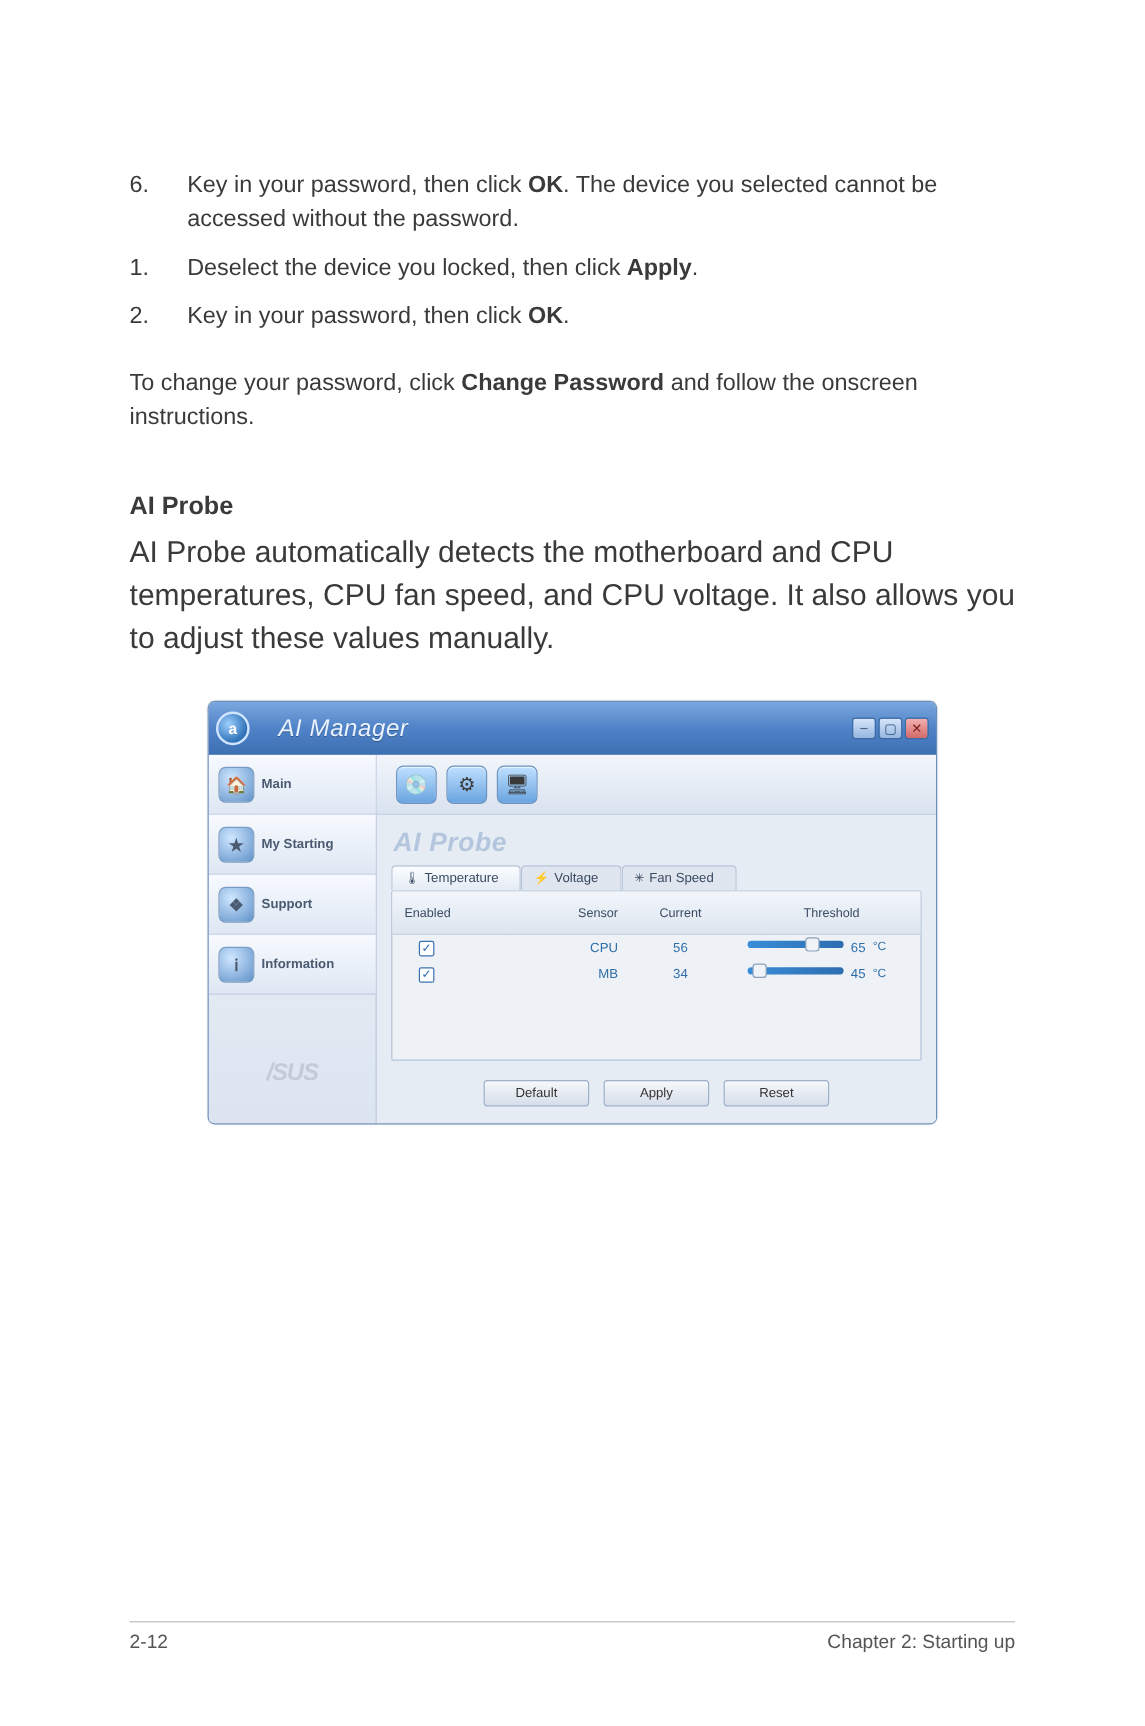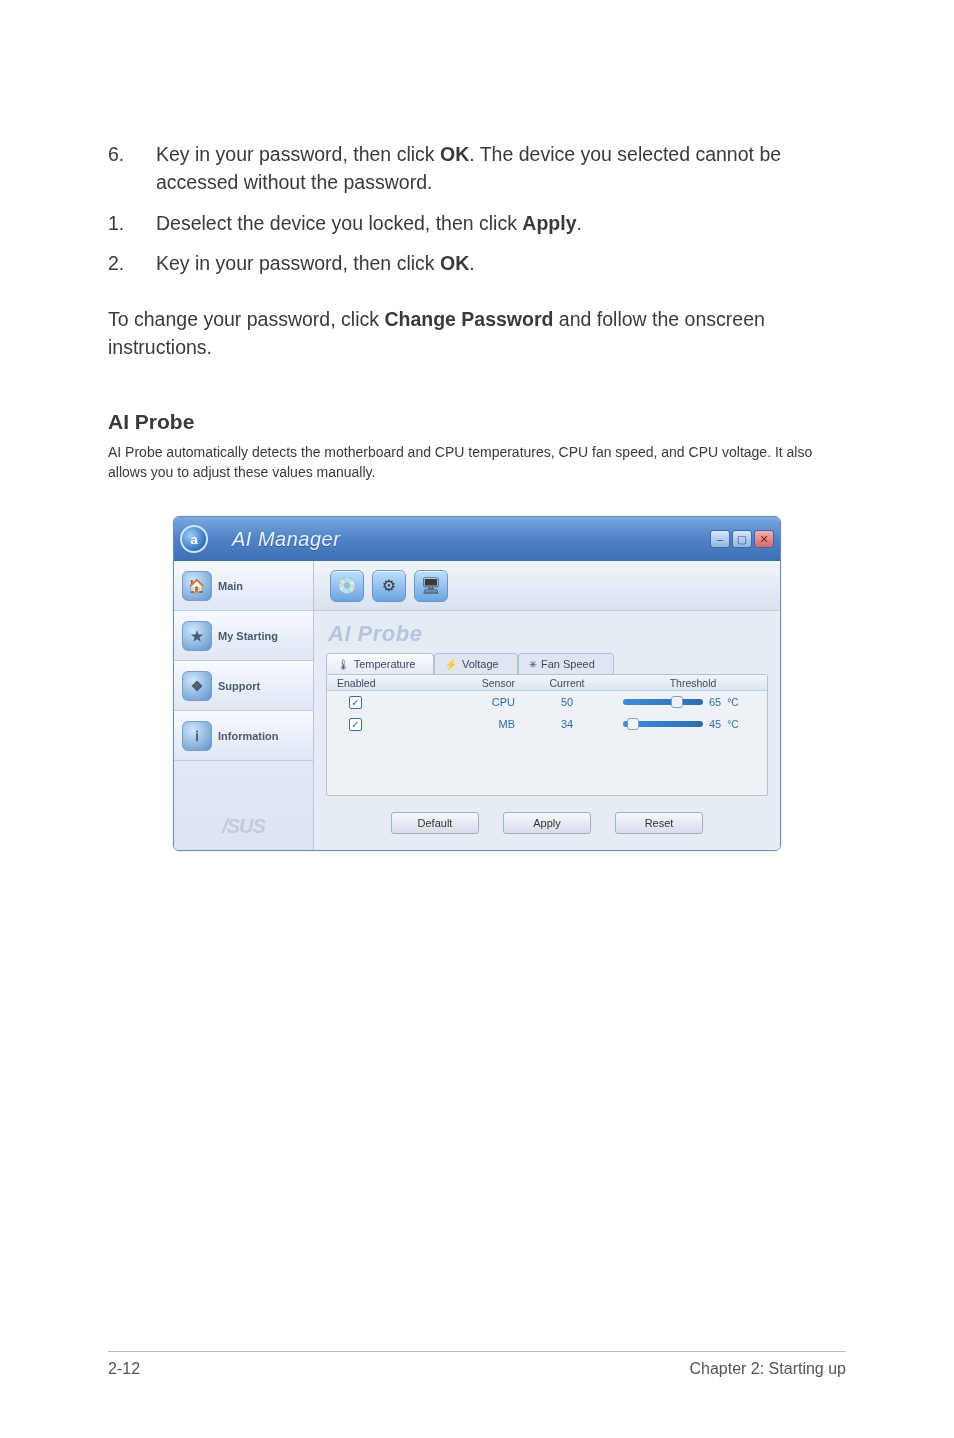--- a/index.html
+++ b/index.html
@@ -30,21 +30,21 @@
     margin: 28px 0 18px 0;
   }
   .bold { font-weight: bold; }
   .section-h {
     font-size: 21px;
     font-weight: bold;
     margin-top: 48px;
     margin-bottom: 8px;
   }
   .desc {
-    font-size: 14px;
+    font-size: 25px;
     line-height: 1.45;
   }
   
   .shot {
     width: 608px;
     margin: 34px auto 0 auto;
     border: 1px solid #6d8eb8;
     border-radius: 6px;
     overflow: hidden;
     background: #e9eef4;
@@ -178,21 +178,21 @@
     border:1px solid #b4c3d8;
     background:#eef2f7;
     border-radius:2px;
   }
   .thead {
     display:flex;
     font-size:10.5px;
     color:#3c4c62;
     background:linear-gradient(#f2f6fb,#dde5ef);
     border-bottom:1px solid #c2cfdf;
-    height:16px;align-items:center;
+    height:36px;align-items:center;
   }
   .col-en{width:58px;padding-left:10px;}
   .col-sn{width:130px;text-align:right;}
   .col-cu{width:104px;text-align:center;}
   .col-th{flex:1;text-align:center;}
   .trow{
     display:flex;font-size:11px;color:#2f6ea8;
     height:22px;align-items:center;
   }
   .chk{
@@ -203,24 +203,24 @@
   }
   .slider{
     width:80px;height:6px;background:linear-gradient(90deg,#3a8dd8,#2d6db0);
     border-radius:3px;position:relative;display:inline-block;
     vertical-align:middle;
   }
   .slider .thumb{
     position:absolute;top:-3px;width:12px;height:12px;
     background:#f0f3f7;border:1px solid #8aa0bb;border-radius:3px;
   }
-  .th-row{display:flex;align-items:center;gap:6px;justify-content:flex-start;padding-left:4px;}
+  .th-row{display:flex;align-items:flex-start;gap:6px;justify-content:flex-start;padding-left:4px;}
   .deg{font-size:10px;color:#2f6ea8;}
   .btn-row{
-    display:flex;gap:24px;justify-content:center;
+    display:flex;gap:12px;justify-content:center;
     padding:16px 0 14px 0;
   }
   .btn{
     width:88px;height:22px;
     background:linear-gradient(#f6f8fb,#d6deea);
     border:1px solid #9fb1c8;border-radius:3px;
     font-size:11px;color:#333;
     display:flex;align-items:center;justify-content:center;
   }
   
@@ -317,21 +317,21 @@
         <div class="table-wrap">
           <div class="thead">
             <div class="col-en">Enabled</div>
             <div class="col-sn">Sensor</div>
             <div class="col-cu">Current</div>
             <div class="col-th">Threshold</div>
           </div>
           <div class="trow">
             <div class="col-en"><span class="chk">✓</span></div>
             <div class="col-sn">CPU</div>
-            <div class="col-cu">50</div>
+            <div class="col-cu">56</div>
             <div class="col-th th-row">
               <span class="slider">
                   <span class="thumb" style="left:48px"></span>
                 </span>
               <span>65</span>
               <span class="deg">°C</span>
             </div>
           </div>
           <div class="trow">
             <div class="col-en"><span class="chk">✓</span></div>

